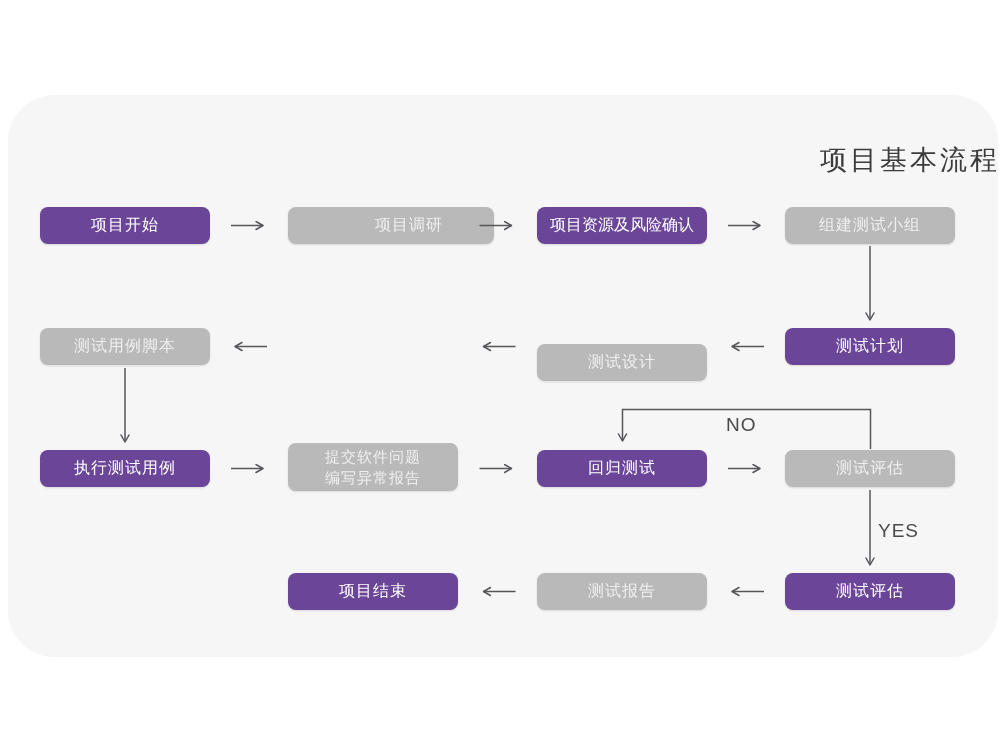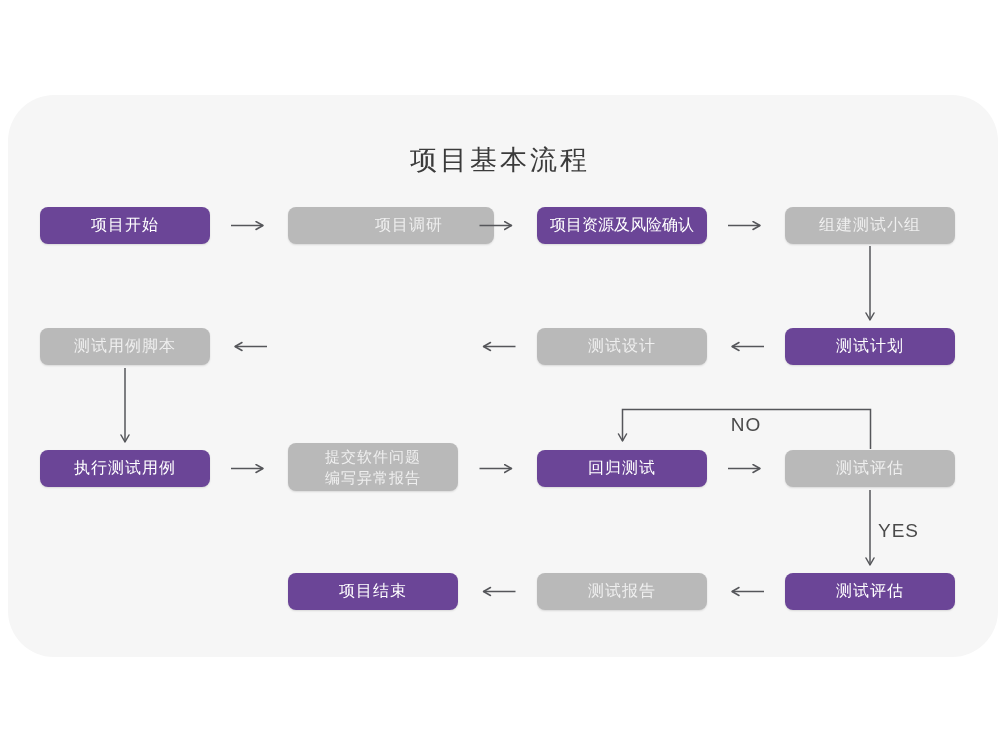--- a/index.html
+++ b/index.html
@@ -22,21 +22,21 @@
     width: 990px;
     height: 562px;
     background: #f6f6f6;
     border-radius: 46px;
   }
   .title {
     position: absolute;
     top: 142px;
     left: 0;
     width: 100%;
-    text-align: center;
+    text-align: right;
     font-size: 27px;
     font-weight: 500;
     letter-spacing: 3px;
     color: #3b3b3b;
   }
   .node {
     position: absolute;
     width: 170px;
     height: 37px;
     border-radius: 8px;
@@ -69,39 +69,39 @@
     width: 1000px;
     height: 750px;
     pointer-events: none;
   }
   .edge-label {
     position: absolute;
     font-size: 19px;
     color: #4a4a4a;
     letter-spacing: 1px;
   }
-  .edge-label.no-label  { left: 726px; top: 414px; width: 40px; text-align: center; }
+  .edge-label.no-label  { left: 726px; top: 414px; width: 40px; }
   .edge-label.yes-label { left: 878px; top: 520px; }
 </style>
 </head>
 <body>
 
 <div class="stage">
 
   <div class="card"></div>
 
   <div class="title">项目基本流程</div>
 
   <div class="node purple" style="left:40px;  top:207px;">项目开始</div>
   <div class="node gray" style="left:288px; top:207px;padding-left:36px;">项目调研</div>
   <div class="node purple" style="left:537px; top:207px; letter-spacing:0;">项目资源及风险确认</div>
   <div class="node gray" style="left:785px; top:207px;">组建测试小组</div>
 
   <div class="node purple" style="left:785px; top:328px;">测试计划</div>
-  <div class="node gray" style="left:537px; top:328px;">测试设计</div>
+  <div class="node gray" style="left:537px; top:344px;">测试设计</div>
   <div class="node gray" style="left:40px;  top:328px;">测试用例脚本</div>
 
   <div class="node purple" style="left:40px;  top:450px;">执行测试用例</div>
   <div class="node gray tall" style="left:288px; top:443px;">提交软件问题
 编写异常报告</div>
   <div class="node purple" style="left:537px; top:450px;">回归测试</div>
   <div class="node gray" style="left:785px; top:450px;">测试评估</div>
 
   <div class="node purple" style="left:785px; top:573px;">测试评估</div>
   <div class="node gray" style="left:537px; top:573px;">测试报告</div>

